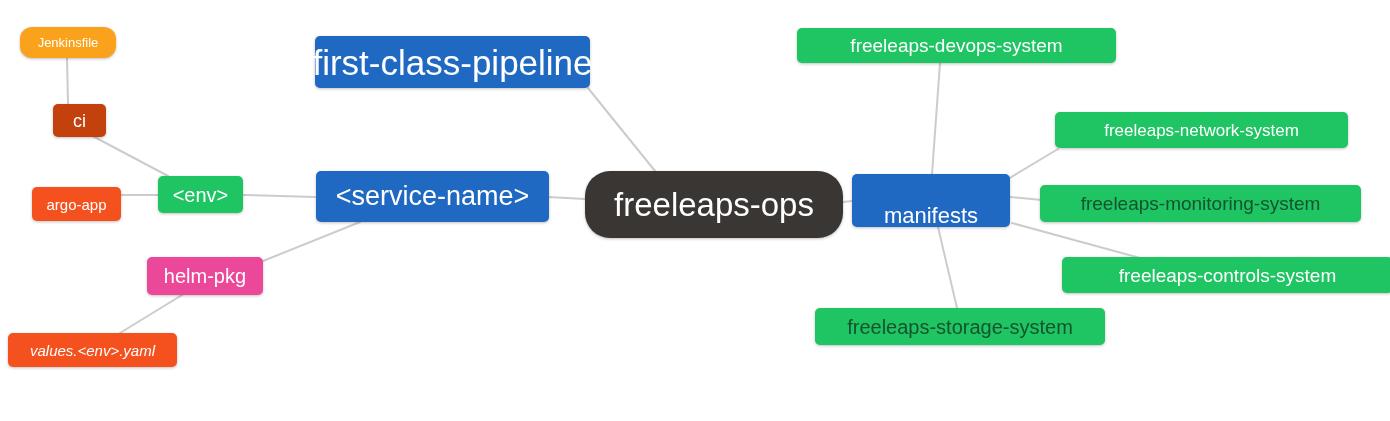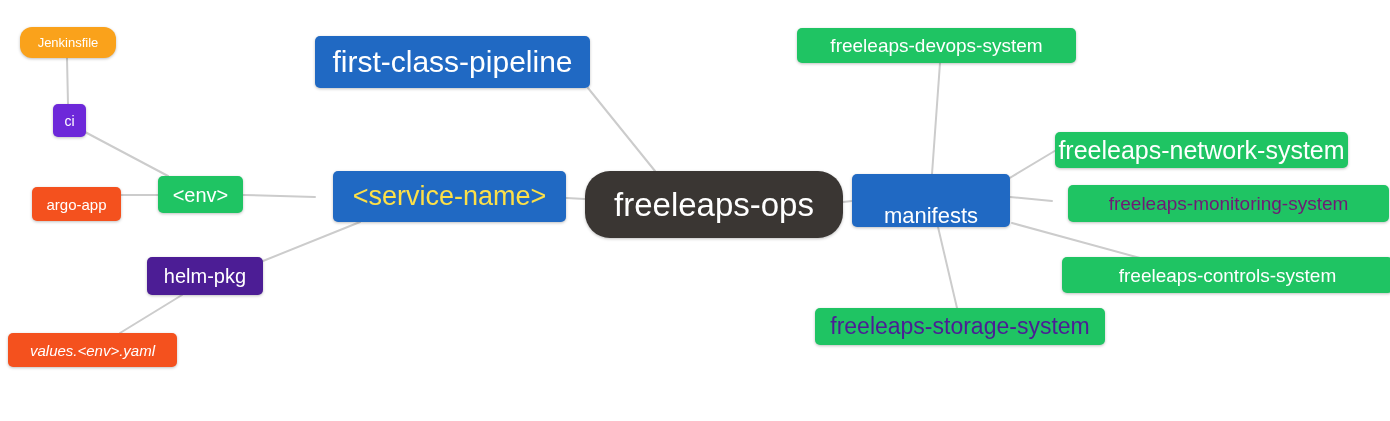--- a/index.html
+++ b/index.html
@@ -56,56 +56,56 @@
       <line x1="932" y1="174" x2="940" y2="63" stroke="#CCCCCC" stroke-width="2" stroke-linecap="round"></line>
       <line x1="1008" y1="179" x2="1058" y2="149" stroke="#CCCCCC" stroke-width="2" stroke-linecap="round"></line>
       <line x1="1010" y1="197" x2="1052" y2="201" stroke="#CCCCCC" stroke-width="2" stroke-linecap="round"></line>
       <line x1="1012" y1="223" x2="1140" y2="258" stroke="#CCCCCC" stroke-width="2" stroke-linecap="round"></line>
       <line x1="938" y1="227" x2="957" y2="308" stroke="#CCCCCC" stroke-width="2" stroke-linecap="round"></line>
     </svg>
   <div>
       <div class="node" style="left: 20px; top: 27px; width: 96px; height: 31px; font-size: 13px; background: rgb(250, 162, 27); color: rgb(255, 255, 255); border-radius: 12px;">
         <span>Jenkinsfile</span>
       </div>
-      <div class="node" style="left: 53px; top: 104px; width: 33px; height: 33px; font-size: 14px; background: #6d28d9; color: rgb(255, 255, 255);">
+      <div class="node" style="left: 53px; top: 104px; width: 53px; height: 33px; font-size: 18px; background: #c2410c; color: rgb(255, 255, 255);">
         <span>ci</span>
       </div>
       <div class="node" style="left: 32px; top: 187px; width: 89px; height: 34px; font-size: 15px; background: rgb(244, 81, 30); color: rgb(255, 255, 255);">
         <span>argo-app</span>
       </div>
       <div class="node" style="left: 158px; top: 176px; width: 85px; height: 37px; font-size: 20px; background: rgb(31, 196, 99); color: rgb(255, 255, 255);">
         <span>&lt;env&gt;</span>
       </div>
-      <div class="node" style="left: 147px; top: 257px; width: 116px; height: 38px; font-size: 20px; background: #4c1d95; color: rgb(255, 255, 255);">
+      <div class="node" style="left: 147px; top: 257px; width: 116px; height: 38px; font-size: 20px; background: #ec4899; color: rgb(255, 255, 255);">
         <span>helm-pkg</span>
       </div>
       <div class="node" style="left: 8px; top: 333px; width: 169px; height: 34px; font-size: 15px; background: rgb(244, 81, 30); color: rgb(255, 255, 255); font-style: italic;">
         <span>values.&lt;env&gt;.yaml</span>
       </div>
-      <div class="node" style="left: 315px; top: 36px; width: 275px; height: 52px; font-size: 30px; background: rgb(32, 105, 195); color: rgb(255, 255, 255);">
+      <div class="node" style="left: 315px; top: 36px; width: 275px; height: 52px; font-size: 35px; background: rgb(32, 105, 195); color: rgb(255, 255, 255);">
         <span>first-class-pipeline</span>
       </div>
-      <div class="node" style="left: 333px; top: 171px; width: 233px; height: 51px; font-size: 27px; background: rgb(32, 105, 195); color: #fde047;">
+      <div class="node" style="left: 316px; top: 171px; width: 233px; height: 51px; font-size: 27px; background: rgb(32, 105, 195); color: #ffffff;">
         <span>&lt;service-name&gt;</span>
       </div>
       <div class="node" style="left: 585px; top: 171px; width: 258px; height: 67px; font-size: 33px; background: rgb(58, 54, 51); color: rgb(255, 255, 255); border-radius: 25px;">
         <span>freeleaps-ops</span>
       </div>
       <div class="node" style="left: 852px; top: 174px; width: 158px; height: 53px; font-size: 22px; background: rgb(32, 105, 195); color: rgb(255, 255, 255); align-items: flex-end;">
         <span>manifests</span>
       </div>
-      <div class="node" style="left: 797px; top: 28px; width: 279px; height: 35px; font-size: 19px; background: rgb(31, 196, 99); color: rgb(255, 255, 255);">
+      <div class="node" style="left: 797px; top: 28px; width: 319px; height: 35px; font-size: 19px; background: rgb(31, 196, 99); color: rgb(255, 255, 255);">
         <span>freeleaps-devops-system</span>
       </div>
-      <div class="node" style="left: 1055px; top: 112px; width: 293px; height: 36px; font-size: 25px; background: rgb(31, 196, 99); color: rgb(255, 255, 255); margin-top: 20px;">
+      <div class="node" style="left: 1055px; top: 112px; width: 293px; height: 36px; font-size: 17px; background: rgb(31, 196, 99); color: rgb(255, 255, 255);">
         <span>freeleaps-network-system</span>
       </div>
-      <div class="node" style="left: 1068px; top: 185px; width: 321px; height: 37px; font-size: 19px; background: rgb(31, 196, 99); color: #701a75;">
+      <div class="node" style="left: 1040px; top: 185px; width: 321px; height: 37px; font-size: 19px; background: rgb(31, 196, 99); color: #14532d;">
         <span>freeleaps-monitoring-system</span>
       </div>
       <div class="node" style="left: 1062px; top: 257px; width: 331px; height: 36px; font-size: 19px; background: rgb(31, 196, 99); color: rgb(255, 255, 255);">
         <span>freeleaps-controls-system</span>
       </div>
-      <div class="node" style="left: 815px; top: 308px; width: 290px; height: 37px; font-size: 23px; background: rgb(31, 196, 99); color: #4c1d95;">
+      <div class="node" style="left: 815px; top: 308px; width: 290px; height: 37px; font-size: 20px; background: rgb(31, 196, 99); color: #14532d;">
         <span>freeleaps-storage-system</span>
       </div>
     </div>
 </div>
 
 </body></html>

